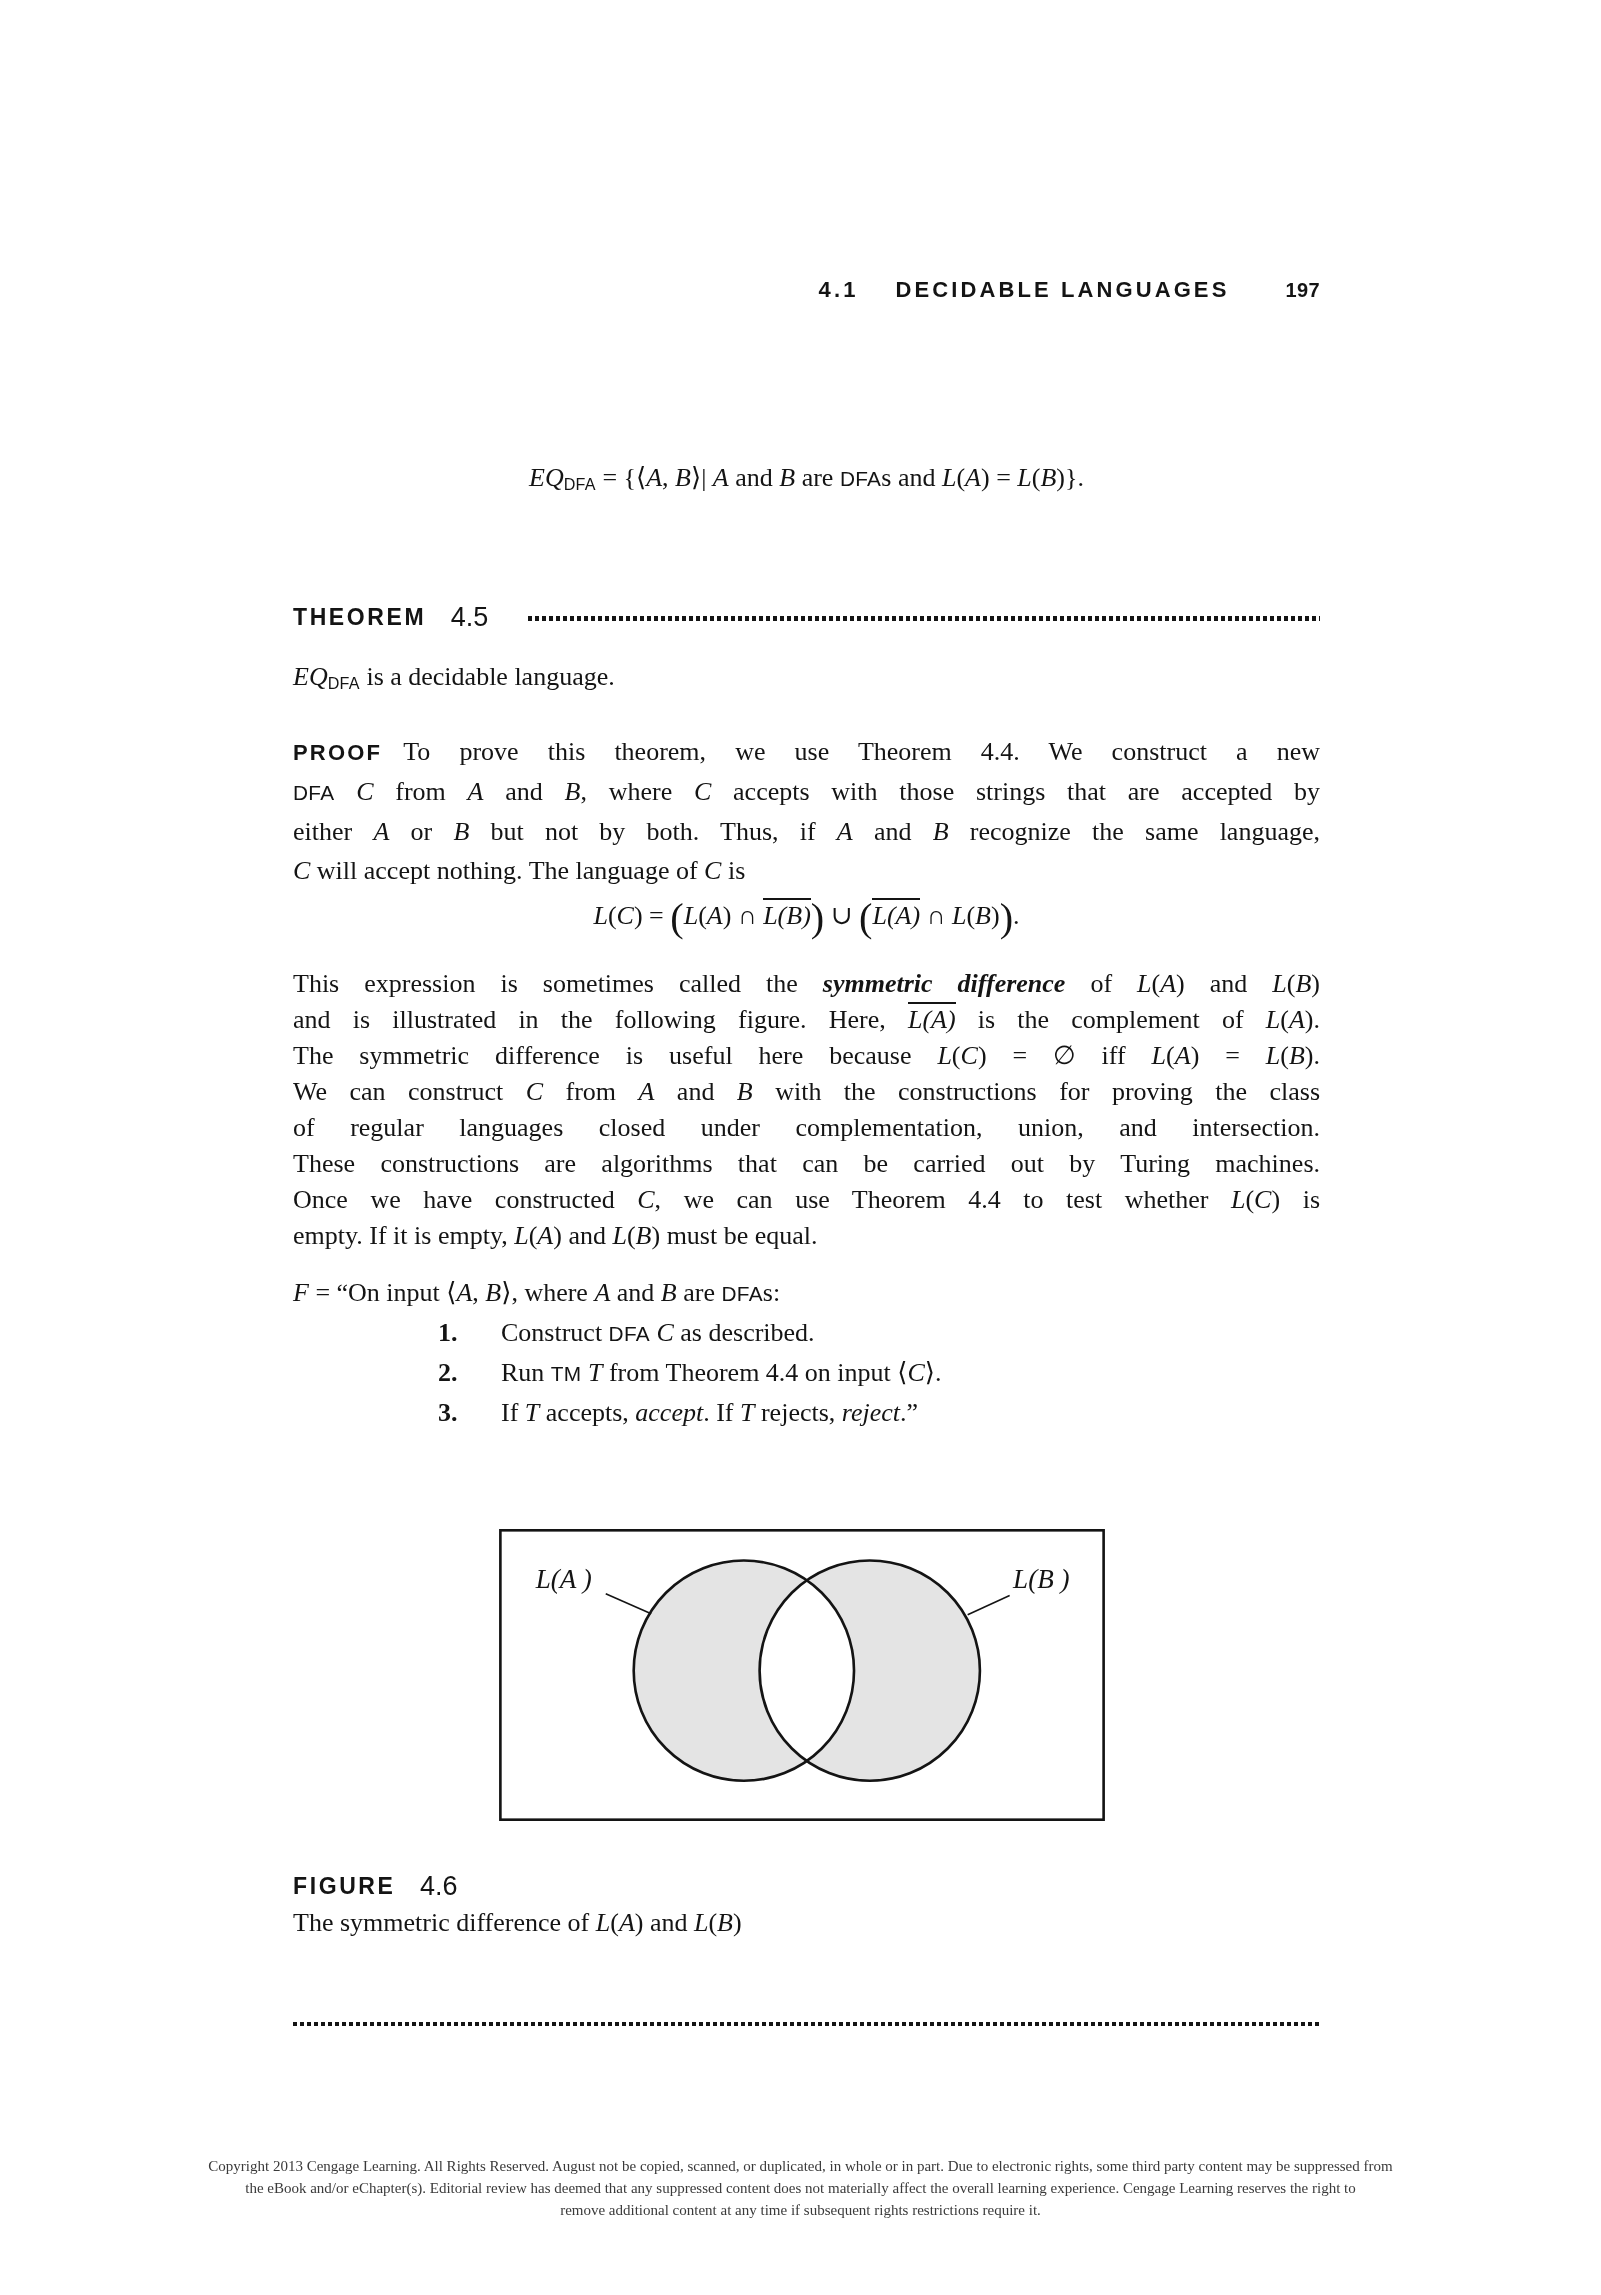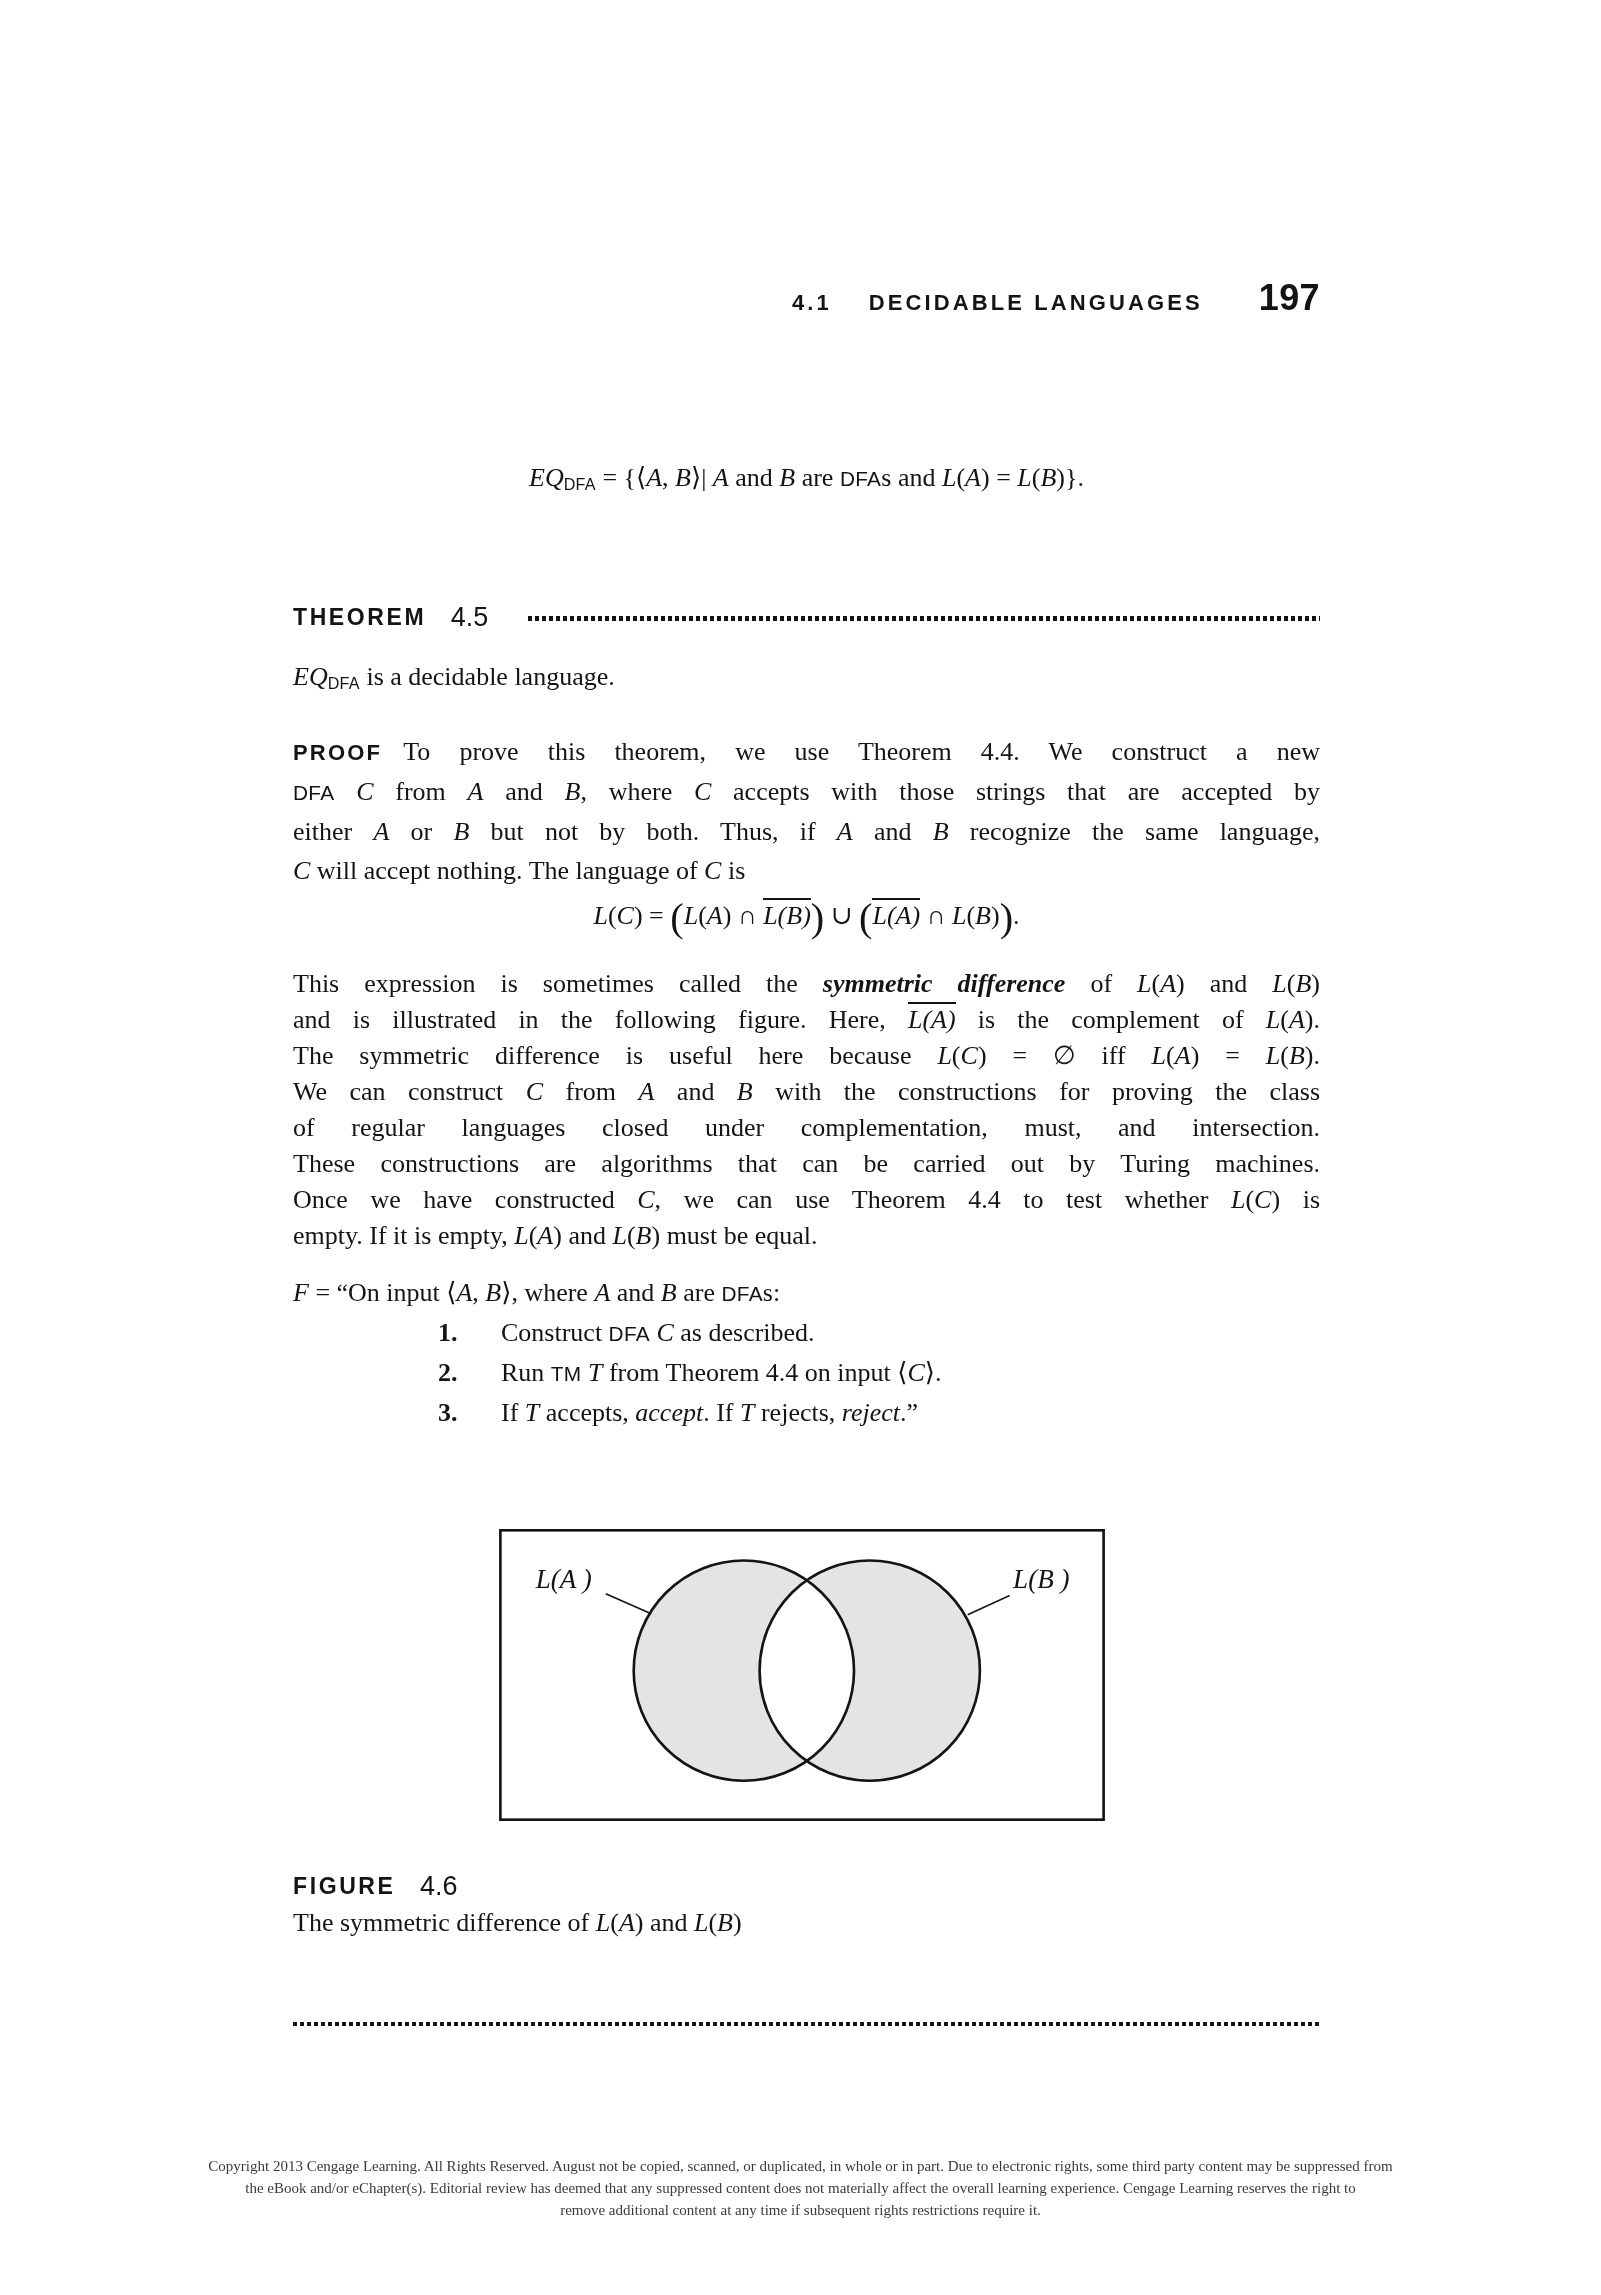--- a/index.html
+++ b/index.html
@@ -23,21 +23,21 @@
   .bi{font-style:italic;font-weight:700;}
   .sc{font-family:"Liberation Sans","DejaVu Sans",sans-serif;font-size:0.8em;letter-spacing:0.3px;}
   .sub{font-family:"Liberation Sans","DejaVu Sans",sans-serif;font-size:0.62em;vertical-align:-0.22em;letter-spacing:0.3px;}
   .ov{display:inline-block;border-top:2.2px solid #141414;padding-top:1.8px;line-height:1.05;}
   .bp{font-size:1.55em;vertical-align:-0.18em;font-weight:400;}
   .plab{font-family:"Liberation Sans","DejaVu Sans",sans-serif;font-weight:700;font-size:22px;letter-spacing:2.2px;margin-right:21px;}
 
   
   .hdr{top:277px;display:flex;justify-content:flex-end;align-items:baseline;gap:56px;}
   .hdr-left{display:flex;gap:37px;font-family:"Liberation Sans","DejaVu Sans",sans-serif;font-weight:700;font-size:22px;letter-spacing:3.1px;}
-  .hdr-num{font-family:"Liberation Sans","DejaVu Sans",sans-serif;font-weight:700;font-size:36px;letter-spacing:0.4px;}
+  .hdr-num{font-family:"Liberation Sans","DejaVu Sans",sans-serif;font-weight:700;font-size:20px;letter-spacing:0.4px;}
 
   
   .head-row{display:flex;align-items:center;text-align:right;}
   .h-label{font-family:"Liberation Sans","DejaVu Sans",sans-serif;font-weight:700;font-size:23px;letter-spacing:2.6px;}
   .h-num{font-family:"Liberation Sans","DejaVu Sans",sans-serif;font-weight:400;font-size:27px;margin-left:24.5px;}
   .dotted{flex:1;height:4.4px;margin-left:40px;margin-top:1.8px;
     background:repeating-linear-gradient(90deg,#141414 0,#141414 4.4px,transparent 4.4px,transparent 7px);}
   .rule{height:4.4px;background:repeating-linear-gradient(90deg,#141414 0,#141414 4.4px,transparent 4.4px,transparent 7px);}
 
   
@@ -95,21 +95,21 @@
     <div class="line noj"><span class="i">C</span><span> will accept nothing. The language of </span><span class="i">C</span><span> is</span></div>
   </div>
 
   <div class="abs col eq-tall" style="top:894px"><span class="i">L</span><span>(</span><span class="i">C</span><span>) = </span><span class="bp">(</span><span class="i">L</span><span>(</span><span class="i">A</span><span>) ∩ </span><span class="ov i">L(B)</span><span class="bp">)</span><span> ∪ </span><span class="bp">(</span><span class="ov i">L(A)</span><span> ∩ </span><span class="i">L</span><span>(</span><span class="i">B</span><span>)</span><span class="bp">)</span><span>.</span></div>
 
   <div class="abs col body2" style="top:966px">
     <div class="line"><span>This expression is sometimes called the </span><span class="bi">symmetric difference</span><span> of </span><span class="i">L</span><span>(</span><span class="i">A</span><span>) and </span><span class="i">L</span><span>(</span><span class="i">B</span><span>)</span></div>
     <div class="line"><span>and is illustrated in the following figure. Here, </span><span class="ov i">L(A)</span><span> is the complement of </span><span class="i">L</span><span>(</span><span class="i">A</span><span>).</span></div>
     <div class="line"><span>The symmetric difference is useful here because </span><span class="i">L</span><span>(</span><span class="i">C</span><span>) = ∅ iff </span><span class="i">L</span><span>(</span><span class="i">A</span><span>) = </span><span class="i">L</span><span>(</span><span class="i">B</span><span>).</span></div>
     <div class="line"><span>We can construct </span><span class="i">C</span><span> from </span><span class="i">A</span><span> and </span><span class="i">B</span><span> with the constructions for proving the class</span></div>
-    <div class="line"><span>of regular languages closed under complementation, must, and intersection.</span></div>
+    <div class="line"><span>of regular languages closed under complementation, union, and intersection.</span></div>
     <div class="line"><span>These constructions are algorithms that can be carried out by Turing machines.</span></div>
     <div class="line"><span>Once we have constructed </span><span class="i">C</span><span>, we can use Theorem 4.4 to test whether </span><span class="i">L</span><span>(</span><span class="i">C</span><span>) is</span></div>
     <div class="line noj"><span>empty. If it is empty, </span><span class="i">L</span><span>(</span><span class="i">A</span><span>) and </span><span class="i">L</span><span>(</span><span class="i">B</span><span>) must be equal.</span></div>
   </div>
 
   <div class="abs col" style="top:1274px">
     <div class="algo-intro noj"><span class="i">F</span><span> = “On input ⟨</span><span class="i">A</span><span>, </span><span class="i">B</span><span>⟩, where </span><span class="i">A</span><span> and </span><span class="i">B</span><span> are </span><span class="sc">DFA</span><span>s:</span></div>
     <div class="algo-step">
       <span class="step-num">1.</span>
       <span class="step-body"><span>Construct </span><span class="sc">DFA</span><span> </span><span class="i">C</span><span> as described.</span></span>

